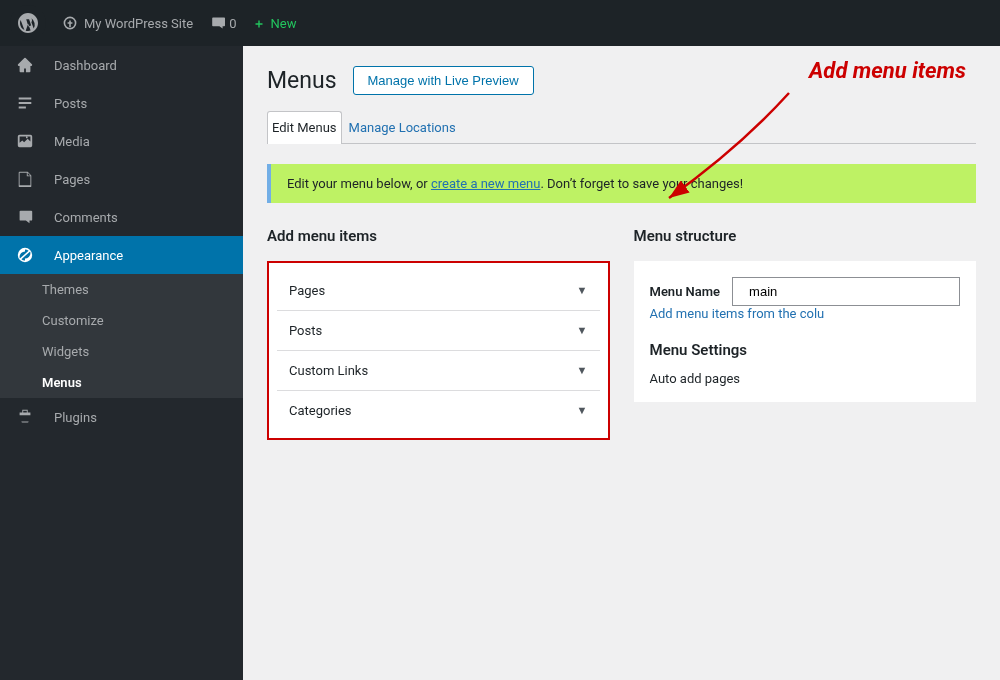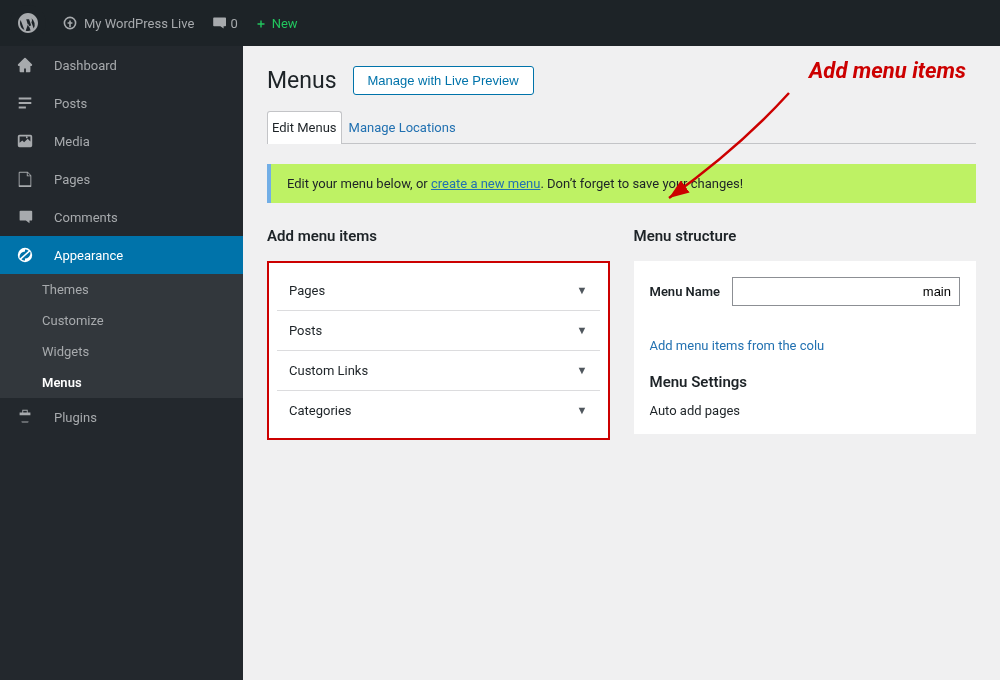--- a/index.html
+++ b/index.html
@@ -181,29 +181,28 @@
     }
     .accordion-chevron { color: #50575e; font-size: 11px; }
 
     
     .menu-structure-panel {
       background: #fff;
       padding: 16px;
     }
     .menu-name-row {
       display: flex; align-items: center; gap: 12px;
-      margin-bottom: 32px;
+      margin-bottom: 0;
     }
     .menu-name-label { font-size: 13px; color: #1d2327; font-weight: 600; }
     .menu-name-input {
       border: 1px solid #8c8f94;
-      padding: 6px 8px;
+      padding: 6px 16px;
       font-size: 13px;
       flex: 1;
-      text-align: right;
     }
     .menu-hint {
       font-size: 13px;
       color: #2271b1;
     }
     .menu-settings-title {
       font-size: 15px;
       font-weight: 600;
       color: #1d2327;
       margin-top: 20px;
@@ -216,21 +215,21 @@
 <div id="wpadminbar">
   <div class="adminbar-logo">
     <svg viewBox="0 0 20 20" xmlns="http://www.w3.org/2000/svg">
       <path d="M10 0C4.477 0 0 4.477 0 10s4.477 10 10 10 10-4.477 10-10S15.523 0 10 0zM2 10c0-1.09.22-2.13.617-3.077L6.39 17.05A8.002 8.002 0 0 1 2 10zm8 8a7.96 7.96 0 0 1-2.27-.33l2.41-7.01 2.47 6.77c.016.04.035.078.055.115A7.965 7.965 0 0 1 10 18zm1.11-11.72l2.054 6.14-2.88.86L8.23 6.28l2.88-.002zm4.63 9.31-.03-.07-2.32-6.15a3.85 3.85 0 0 0 .63-2.02c0-.79-.28-1.5-.63-2.08a8 8 0 0 1 2.35 10.32z" fill="#a7aaad"></path>
     </svg>
   </div>
   <div class="adminbar-site">
     <svg viewBox="0 0 20 20">
         <path d="M10 2a8 8 0 1 0 0 16A8 8 0 0 0 10 2zm0 14a6 6 0 1 1 0-12 6 6 0 0 1 0 12zm1-9H9v2H7v2h2v4h2v-4h2V9h-2V7z"></path>
       </svg>
-    <span>My WordPress Live</span>
+    <span>My WordPress Site</span>
   </div>
   <div class="adminbar-comments">
     <svg viewBox="0 0 20 20">
         <path d="M5 3h14a1 1 0 0 1 1 1v9a1 1 0 0 1-1 1h-2v3l-4-3H5a1 1 0 0 1-1-1V4a1 1 0 0 1 1-1z"></path>
       </svg>
     <span>0</span>
   </div>
   <div class="adminbar-new">
     <svg viewBox="0 0 20 20">
         <path d="M11 9V5H9v4H5v2h4v4h2v-4h4V9z"></path>

